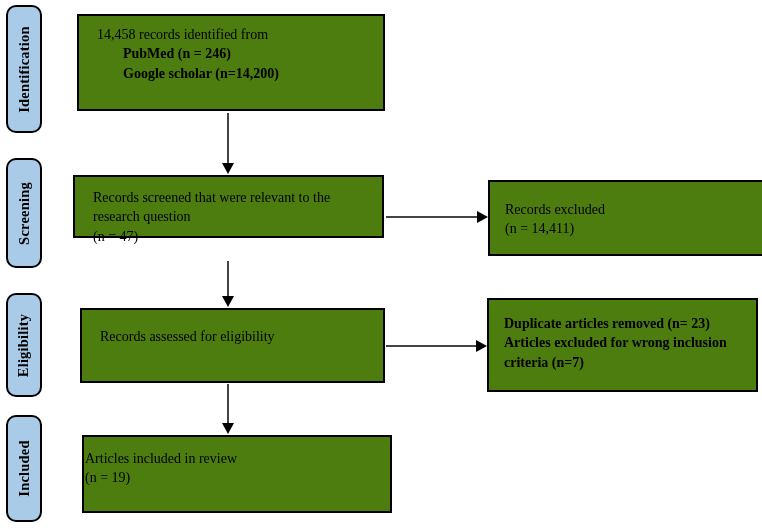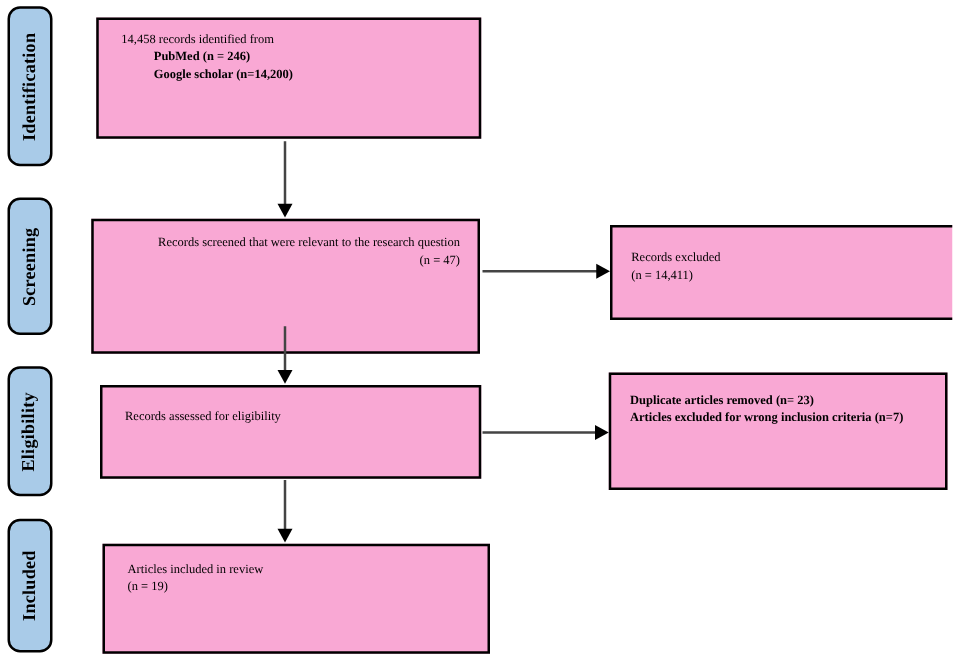--- a/index.html
+++ b/index.html
@@ -27,23 +27,23 @@
   .stage span {
     transform: rotate(-90deg);
     white-space: nowrap;
     font-weight: bold;
     font-size: 14.5px;
     letter-spacing: 0.2px;
   }
   .fbox {
     position: absolute;
     border: 2px solid #000000;
-    background: #f9a8d4;
+    background: #4d7c0f;
     box-sizing: border-box;
-    font-size: 10px;
+    font-size: 14px;
     line-height: 1.38;
   }
   .fbox .line { white-space: normal; }
   .indent { padding-left: 26px; font-weight: bold; }
   .vline {
     position: absolute;
     width: 1.5px;
     background: #444444;
   }
   .hline {
@@ -83,40 +83,40 @@
   <div class="stage" style="top:415px; height:107px;">
     <span>Included</span>
   </div>
 
   <div class="fbox" style="left:77px; top:14px; width:308px; height:97px; padding:9px 12px 9px 18px;">
     <div class="line">14,458 records identified from</div>
     <div class="line indent">PubMed (n = 246)</div>
     <div class="line indent">Google scholar (n=14,200)</div>
   </div>
 
-  <div class="fbox" style="left:73px; top:175px; width:311px; height:108px; padding:11px 14px 11px 18px;text-align:right;">
+  <div class="fbox" style="left:73px; top:175px; width:311px; height:63px; padding:11px 14px 11px 18px;">
     <div class="line">Records screened that were relevant to the research question</div>
     <div class="line">(n = 47)</div>
   </div>
 
   <div class="fbox" style="left:488px; top:180px; width:283px; height:76px; padding:18px 12px 12px 15px;">
     <div class="line">Records excluded</div>
     <div class="line">(n = 14,411)</div>
   </div>
 
   <div class="fbox" style="left:80px; top:308px; width:305px; height:75px; padding:17px 14px 28px 18px;">
     <div class="line">Records assessed for eligibility</div>
   </div>
 
   <div class="fbox" style="left:487px; top:298px; width:271px; height:94px; padding:14px 10px 10px 15px;font-weight:bold;">
     <div class="line">Duplicate articles removed (n= 23)</div>
     <div class="line">Articles excluded for wrong inclusion criteria (n=7)</div>
   </div>
 
-  <div class="fbox" style="left:82px; top:435px; width:310px; height:88px; padding:12px 14px 12px 18px;">
+  <div class="fbox" style="left:82px; top:435px; width:310px; height:78px; padding:12px 14px 12px 1px;">
     <div class="line">Articles included in review</div>
     <div class="line">(n = 19)</div>
   </div>
 
   <div class="vline" style="left:227px; top:113px; height:51px;"></div>
   <div class="head-down" style="left:222px; top:163px;"></div>
 
   <div class="vline" style="left:227px; top:261px; height:36px;"></div>
   <div class="head-down" style="left:222px; top:296px;"></div>
 

